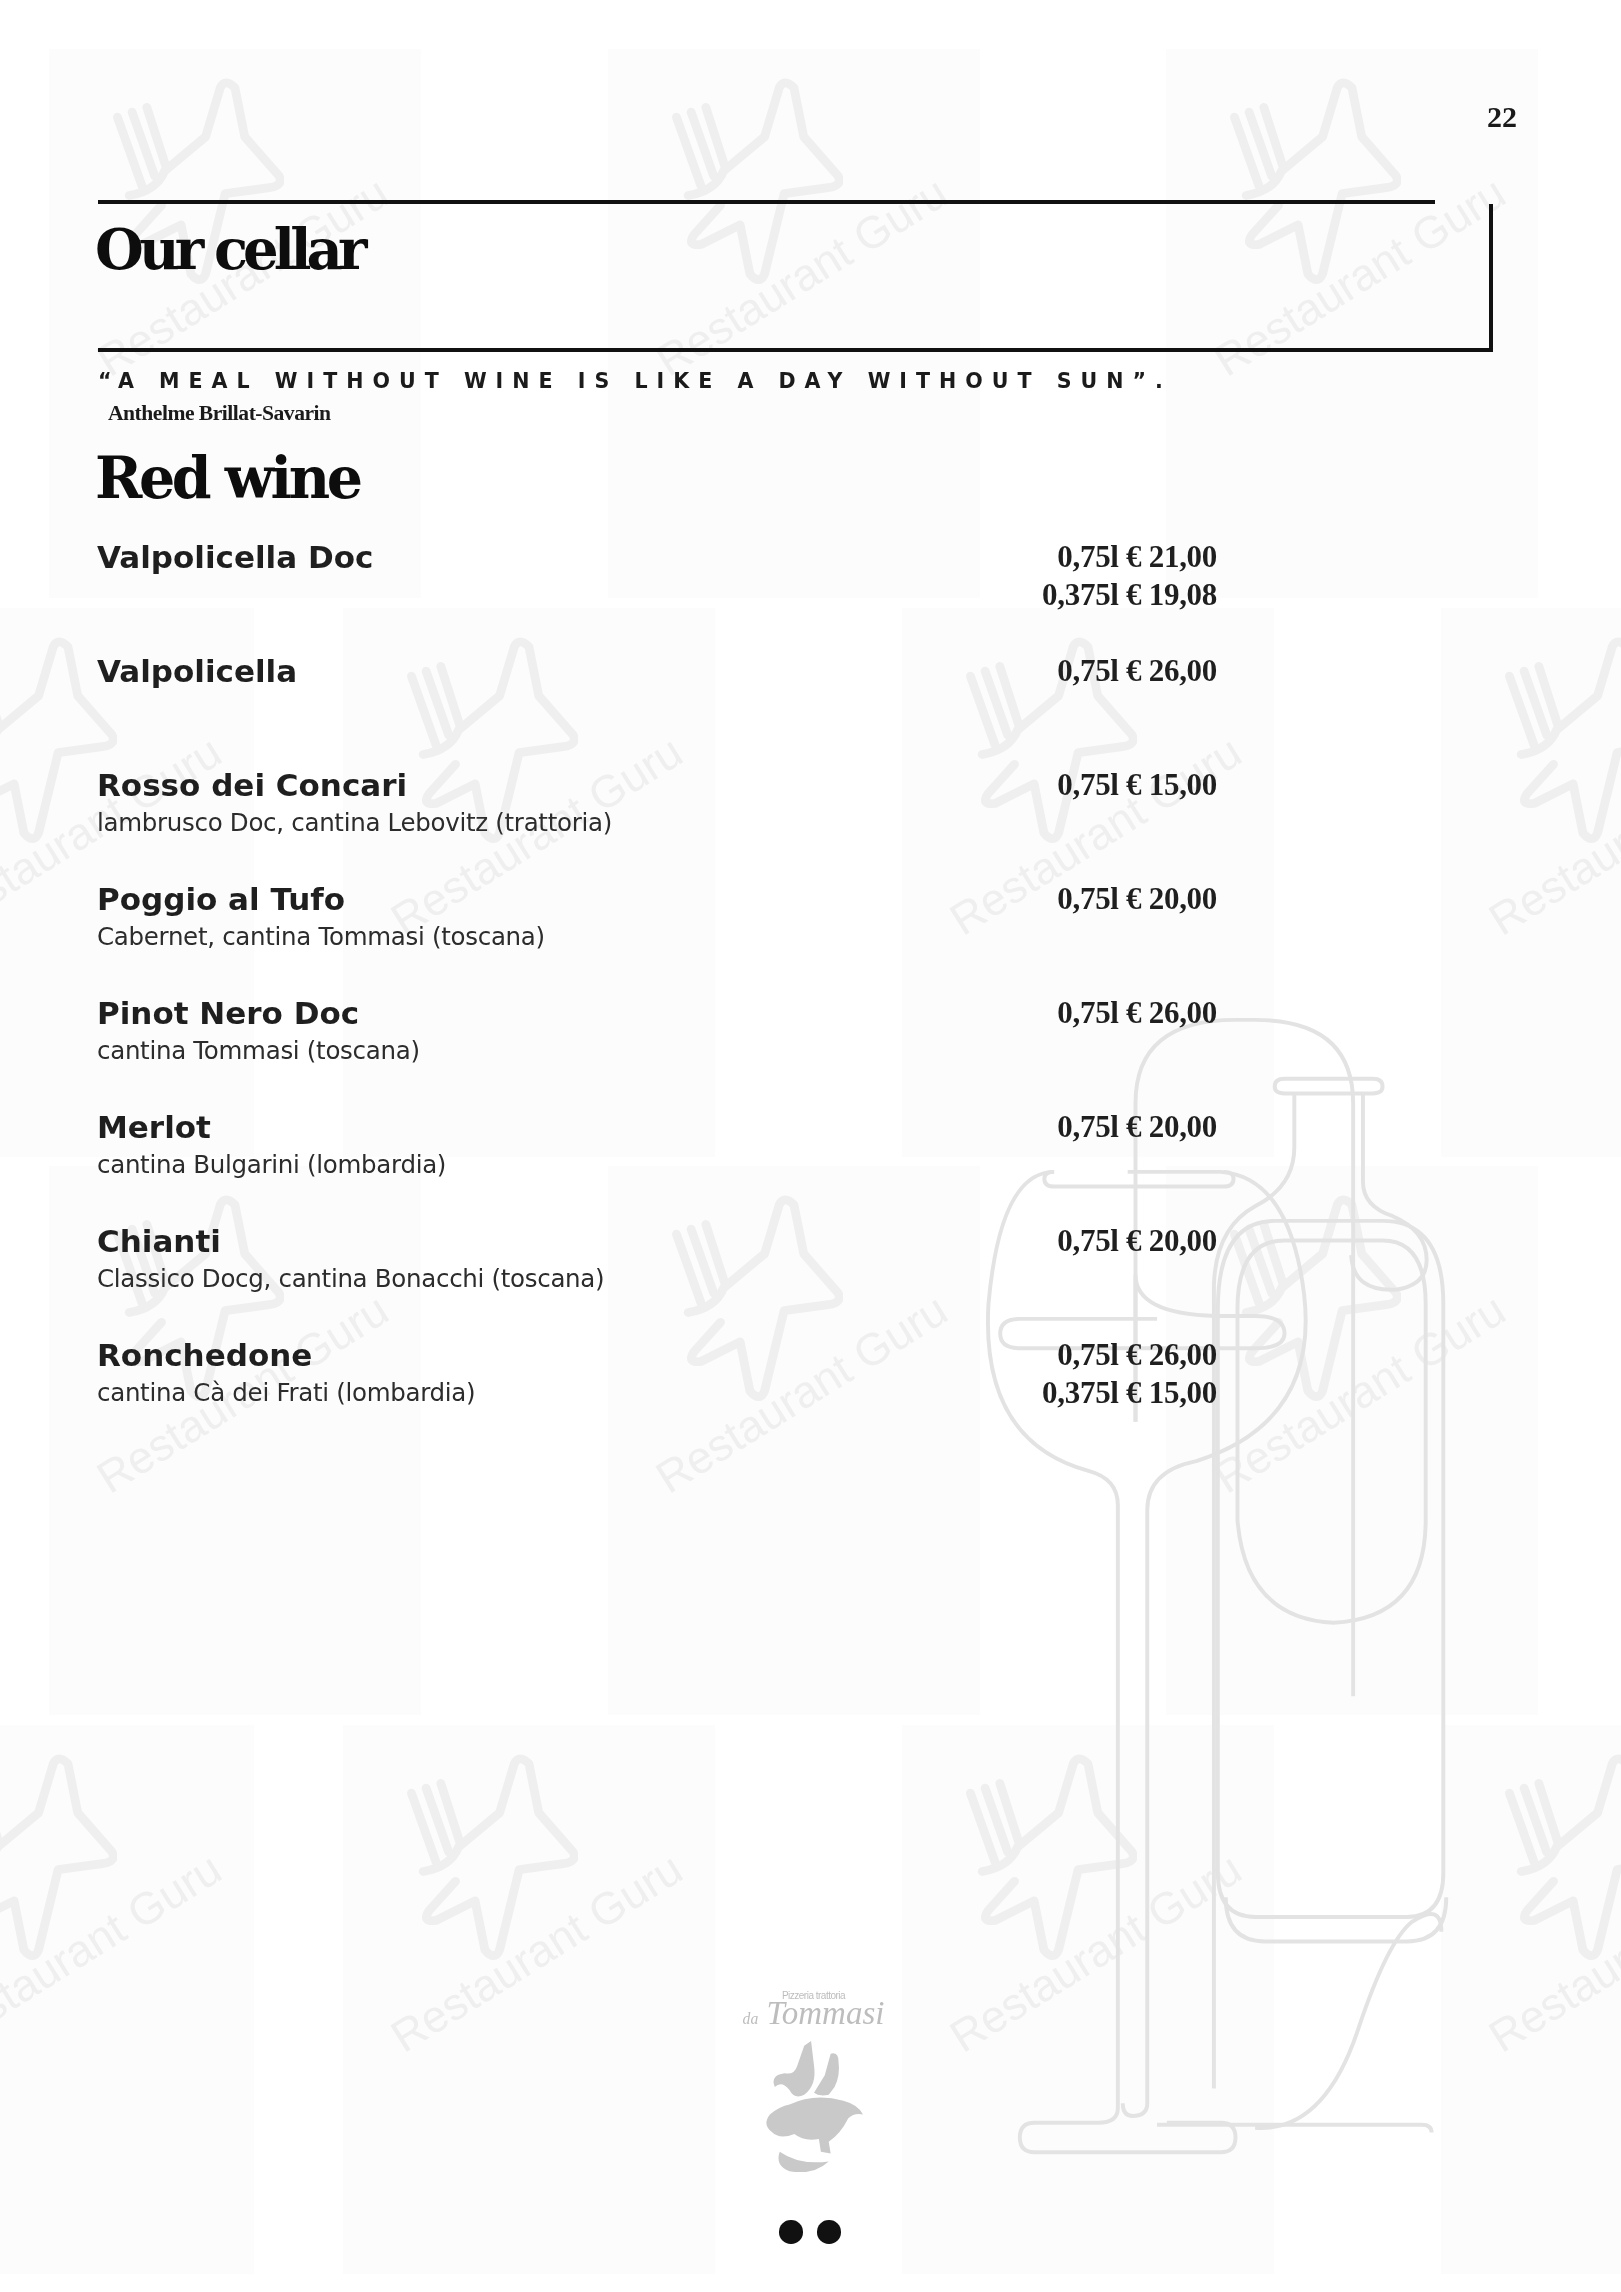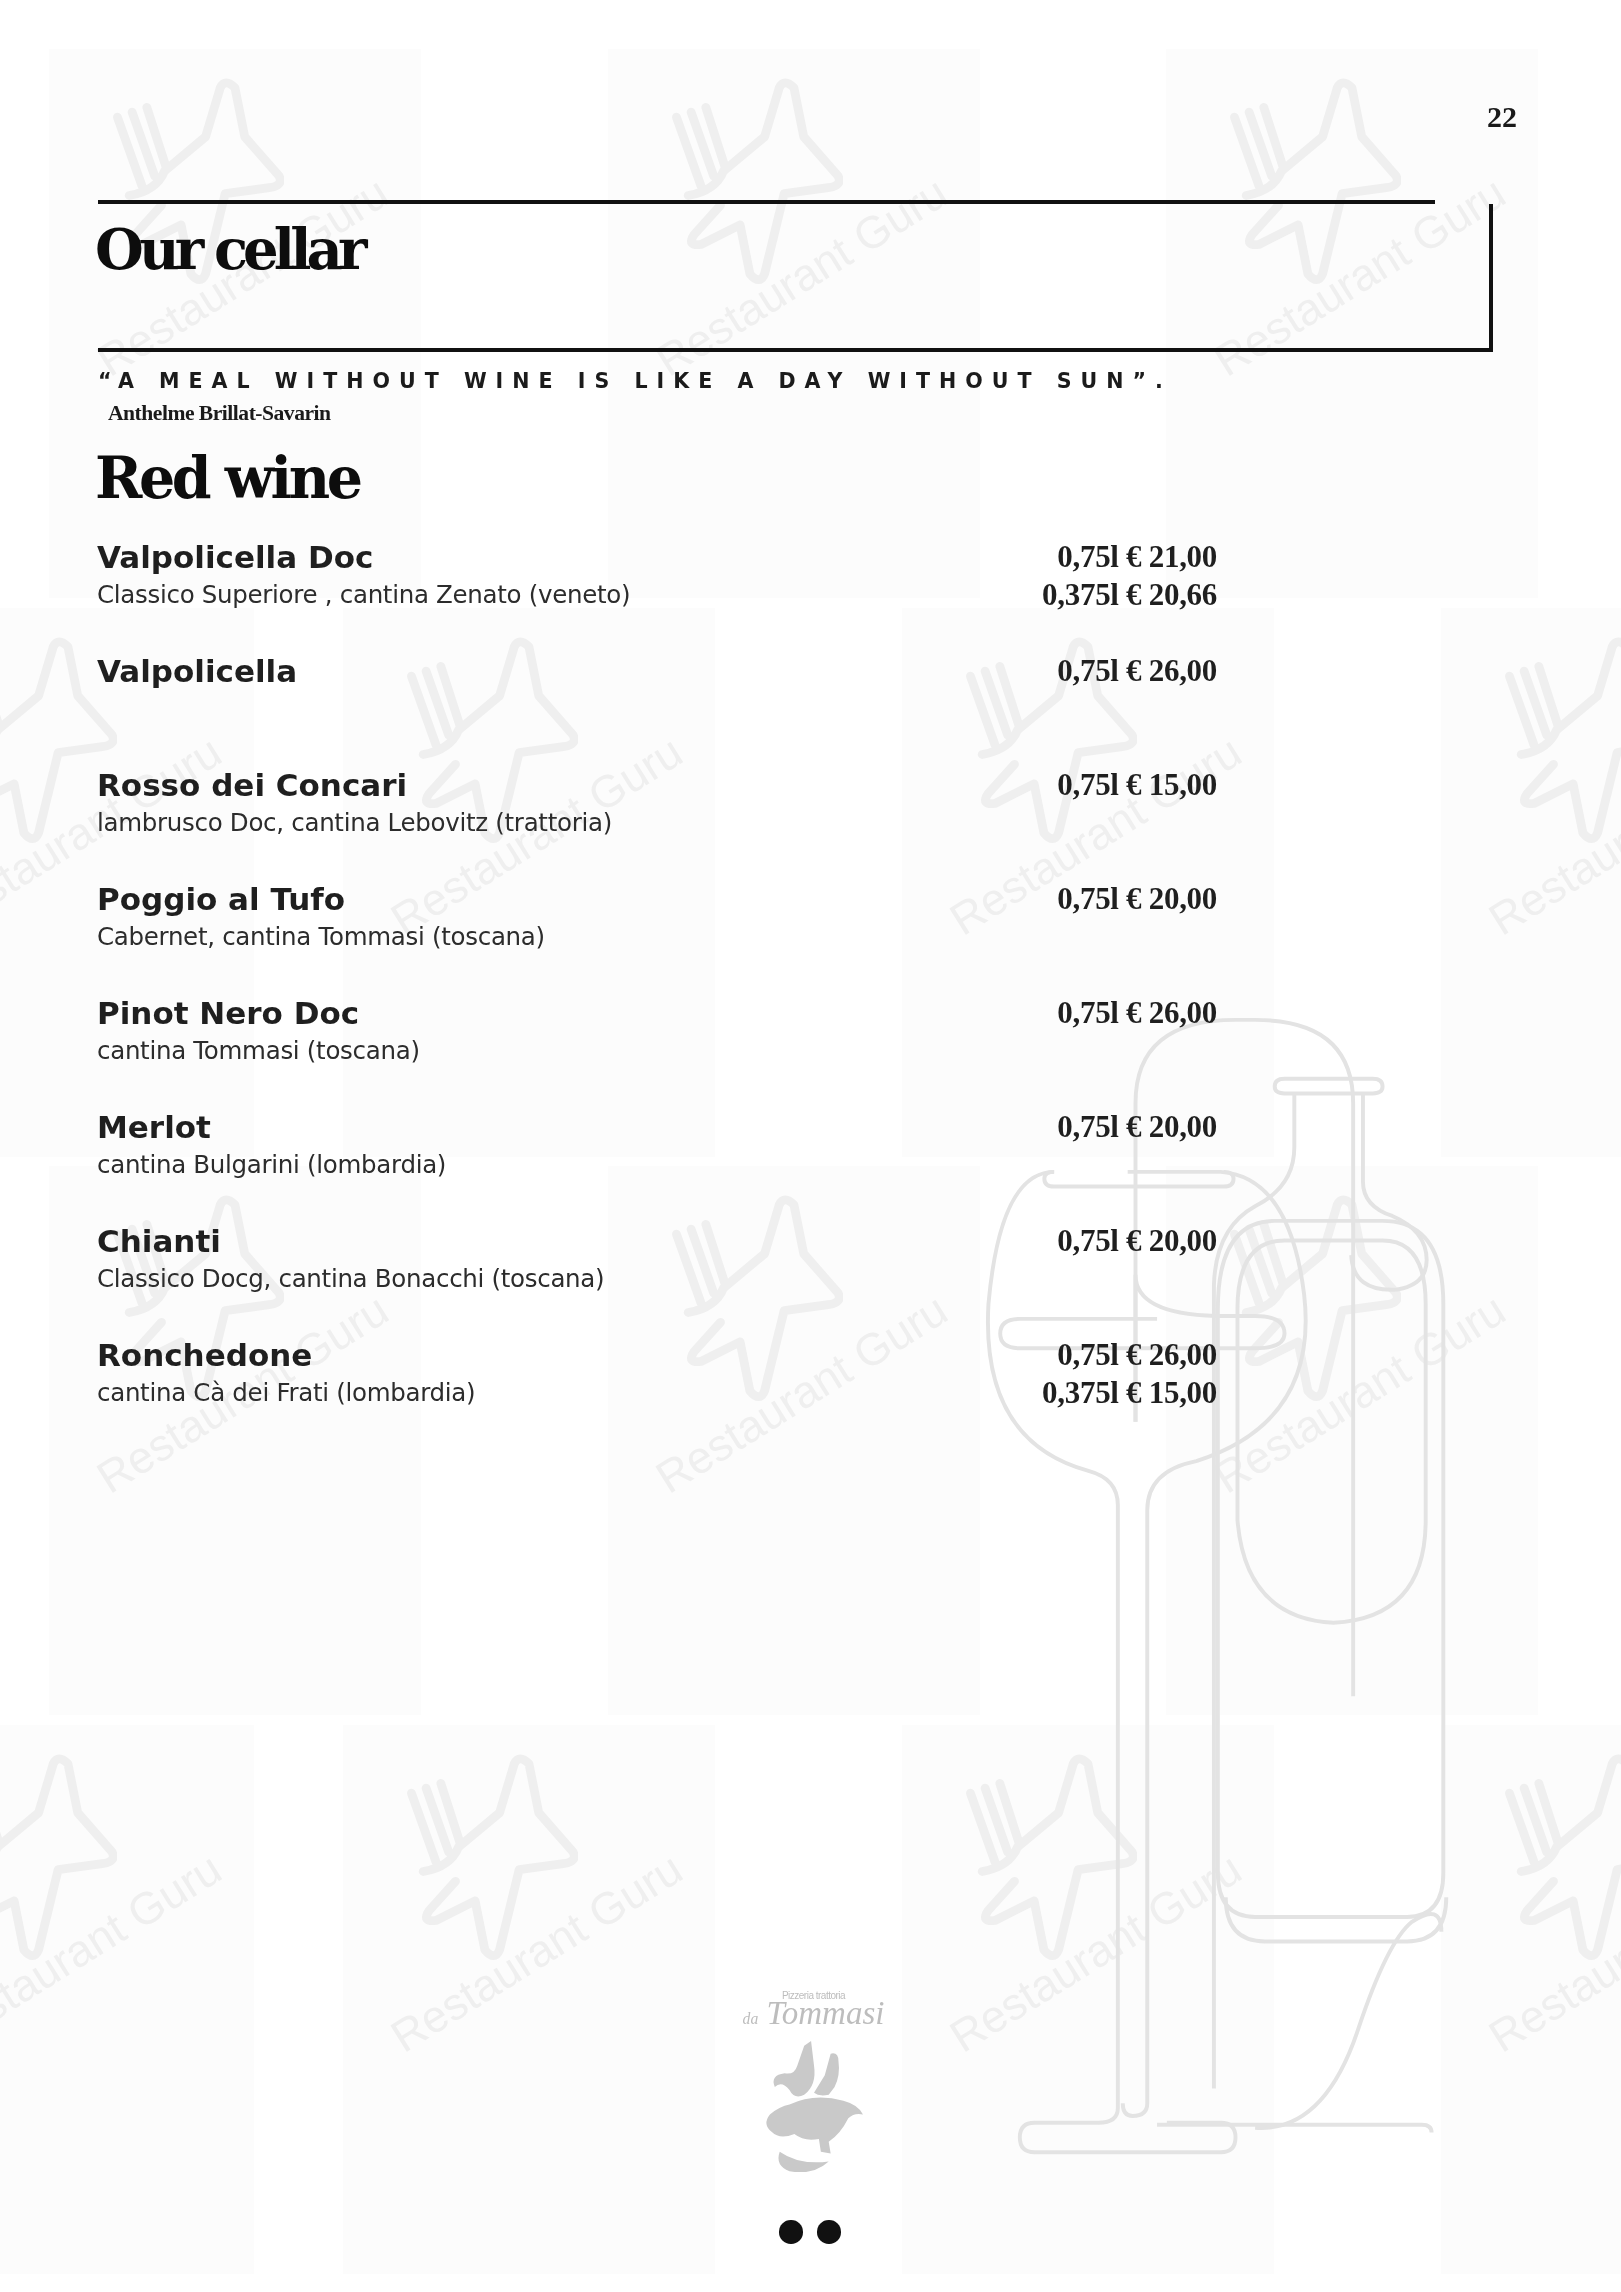--- a/index.html
+++ b/index.html
@@ -191,24 +191,23 @@
   <path d="M282 305 Q282 235 330 235 L430 235 Q474 235 474 300 L474 520 Q474 620 380 625 Q290 620 282 520 Z"></path>
 
   <path d="M270 905 Q270 950 310 950 L455 950 Q495 950 495 905"></path>
   <path d="M200 1137 L470 1137 Q480 1137 480 1145"></path>
   <path d="M300 1140 Q370 1145 405 1040 Q435 950 460 930 Q490 910 490 940"></path>
 </svg>
 
 <div class="wine-list">
   <div class="wine-item">
     <div class="wine-name">Valpolicella Doc</div>
-    <div class="wine-desc">Classico Superiore , cantina Zenato (veneto)</div>
     <div class="wine-prices">
       <div class="wine-price">0,75l € 21,00</div>
-      <div class="wine-price">0,375l € 20,66</div>
+      <div class="wine-price">0,375l € 19,08</div>
     </div>
   </div>
   <div class="wine-item">
     <div class="wine-name">Valpolicella</div>
     <div class="wine-prices">
       <div class="wine-price">0,75l € 26,00</div>
     </div>
   </div>
   <div class="wine-item">
     <div class="wine-name">Rosso dei Concari</div>

